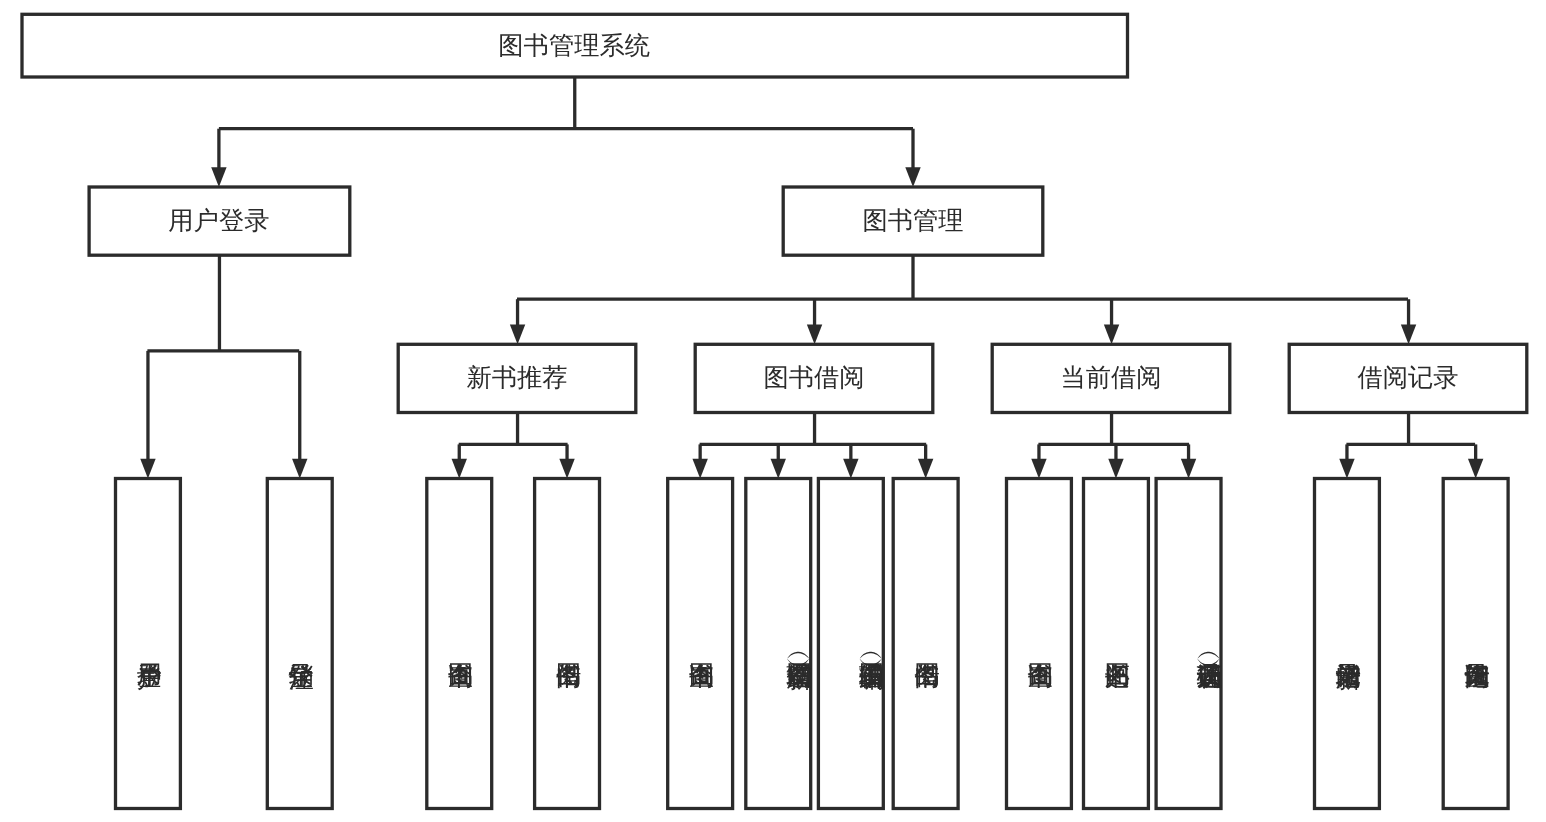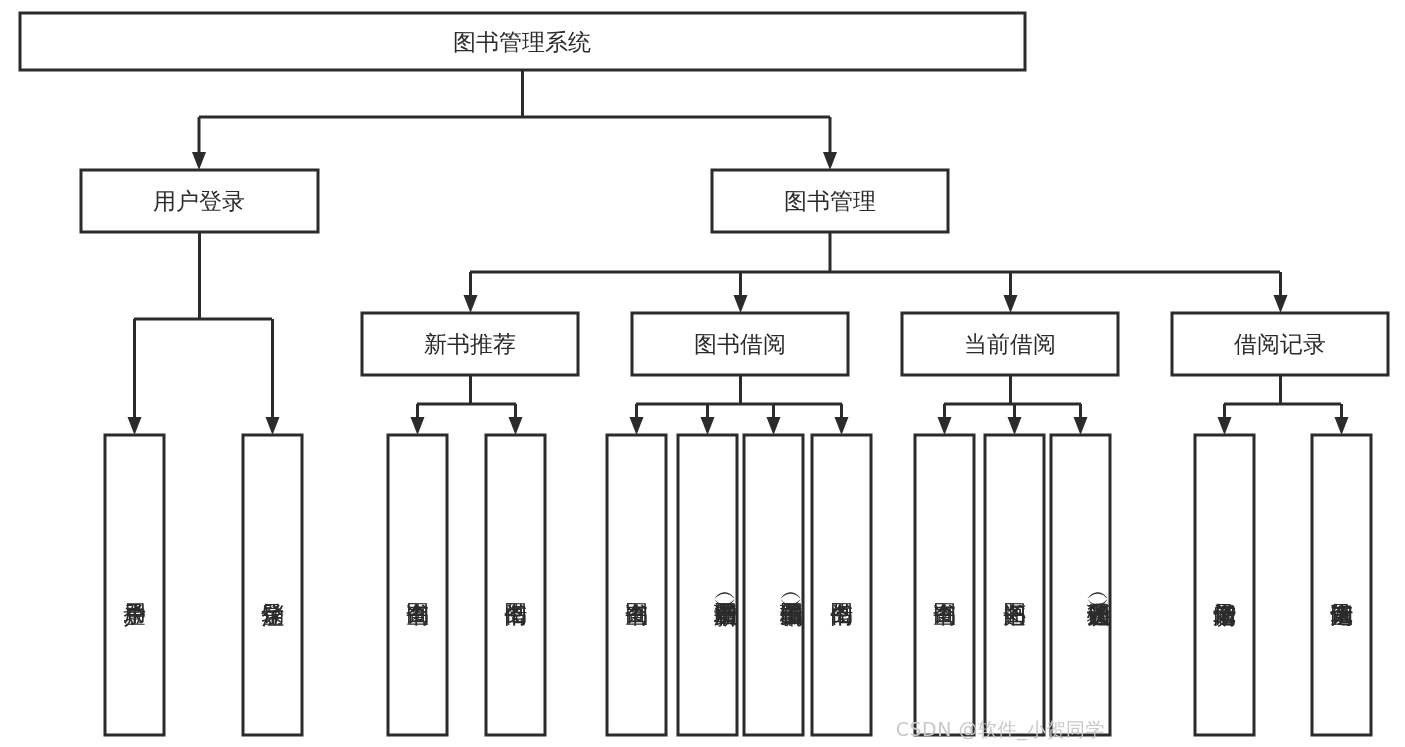--- a/index.html
+++ b/index.html
@@ -206,14 +206,13 @@
   <div class="vlabel-wrap" style="left:607px; top:435px; width:59px; height:300px;">查询图书</div>
   <div class="vlabel-wrap" style="left:678px; top:440px; width:59px; height:290px; justify-content:flex-start;">新增图书（管理员）</div>
   <div class="vlabel-wrap" style="left:744px; top:440px; width:59px; height:290px; justify-content:flex-start;">编辑图书（管理员）</div>
   <div class="vlabel-wrap" style="left:812px; top:435px; width:59px; height:300px;">借阅图书</div>
   <div class="vlabel-wrap" style="left:915px; top:435px; width:59px; height:300px;">查询图书</div>
   <div class="vlabel-wrap" style="left:985px; top:435px; width:59px; height:300px;">归还图书</div>
   <div class="vlabel-wrap" style="left:1051px; top:440px; width:59px; height:290px; justify-content:flex-start;">确认归还（管理员）</div>
   <div class="vlabel-wrap" style="left:1195px; top:435px; width:59px; height:300px;">新增借阅记录</div>
   <div class="vlabel-wrap" style="left:1312px; top:435px; width:59px; height:300px;">查询借阅记录</div>
 
-  <div class="watermark-text">CSDN @软件_小贺同学</div>
 </div>
 
 </body></html>

